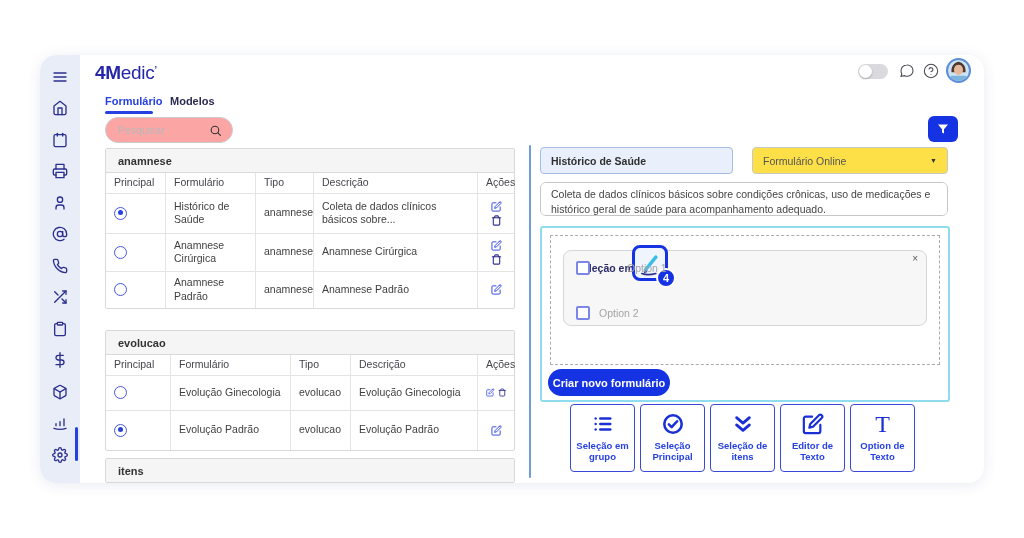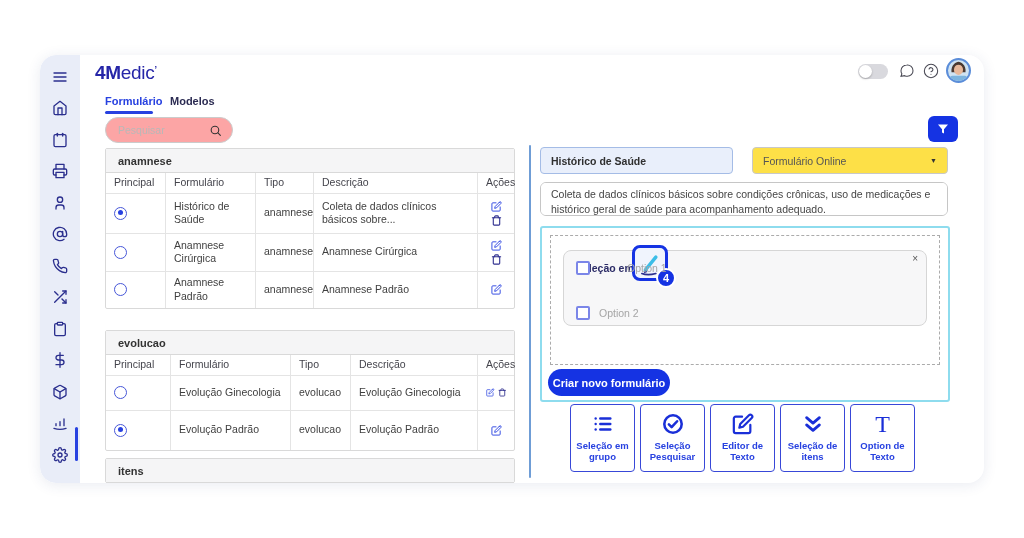--- a/index.html
+++ b/index.html
@@ -387,39 +387,39 @@
               <line x1="4" y1="18" x2="4.01" y2="18"></line>
             </g>
           </svg>
         <span class="lbl">Seleção em grupo</span>
       </button>
       <button class="pal-btn">
         <svg viewBox="0 0 24 24">
             <circle cx="12" cy="12" r="9.5" stroke="#1a2fd8" stroke-width="2.8" fill="none"></circle>
             <path d="M7.5 12.5 l3 3 L16.5 9" stroke="#1a2fd8" stroke-width="2.8" fill="none" stroke-linecap="round" stroke-linejoin="round"></path>
           </svg>
-        <span class="lbl">Seleção Pesquisar</span>
-      </button>
-      <button class="pal-btn">
-        <svg viewBox="0 0 24 24">
-            <g stroke="#1a2fd8" stroke-width="2.4" fill="none" stroke-linecap="round" stroke-linejoin="round">
-              <path d="M11 4H4a2 2 0 0 0-2 2v14a2 2 0 0 0 2 2h14a2 2 0 0 0 2-2v-7"></path>
-              <path d="M18.5 2.5a2.121 2.121 0 0 1 3 3L12 15l-4 1 1-4 9.5-9.5z"></path>
-            </g>
-          </svg>
-        <span class="lbl">Editor de Texto</span>
+        <span class="lbl">Seleção Principal</span>
       </button>
       <button class="pal-btn">
         <svg viewBox="0 0 24 24">
             <g stroke="#1a2fd8" stroke-width="3" fill="none" stroke-linecap="round" stroke-linejoin="round">
               <polyline points="5 5 12 11 19 5"></polyline>
               <polyline points="5 13 12 19 19 13"></polyline>
             </g>
           </svg>
         <span class="lbl">Seleção de itens</span>
+      </button>
+      <button class="pal-btn">
+        <svg viewBox="0 0 24 24">
+            <g stroke="#1a2fd8" stroke-width="2.4" fill="none" stroke-linecap="round" stroke-linejoin="round">
+              <path d="M11 4H4a2 2 0 0 0-2 2v14a2 2 0 0 0 2 2h14a2 2 0 0 0 2-2v-7"></path>
+              <path d="M18.5 2.5a2.121 2.121 0 0 1 3 3L12 15l-4 1 1-4 9.5-9.5z"></path>
+            </g>
+          </svg>
+        <span class="lbl">Editor de Texto</span>
       </button>
       <button class="pal-btn">
         <span class="t-glyph">T</span>
         <span class="lbl">Option de Texto</span>
       </button>
     </div>
 
   </div>
 </div>
 

